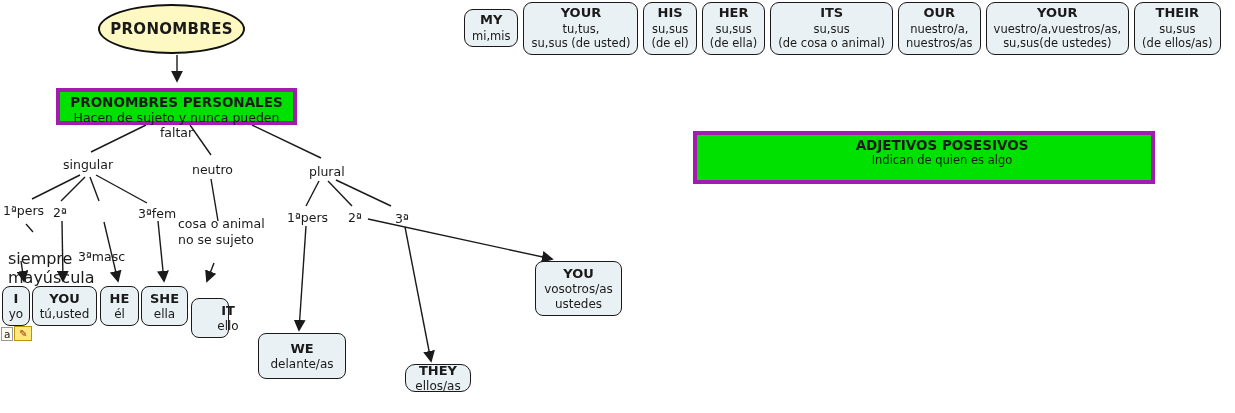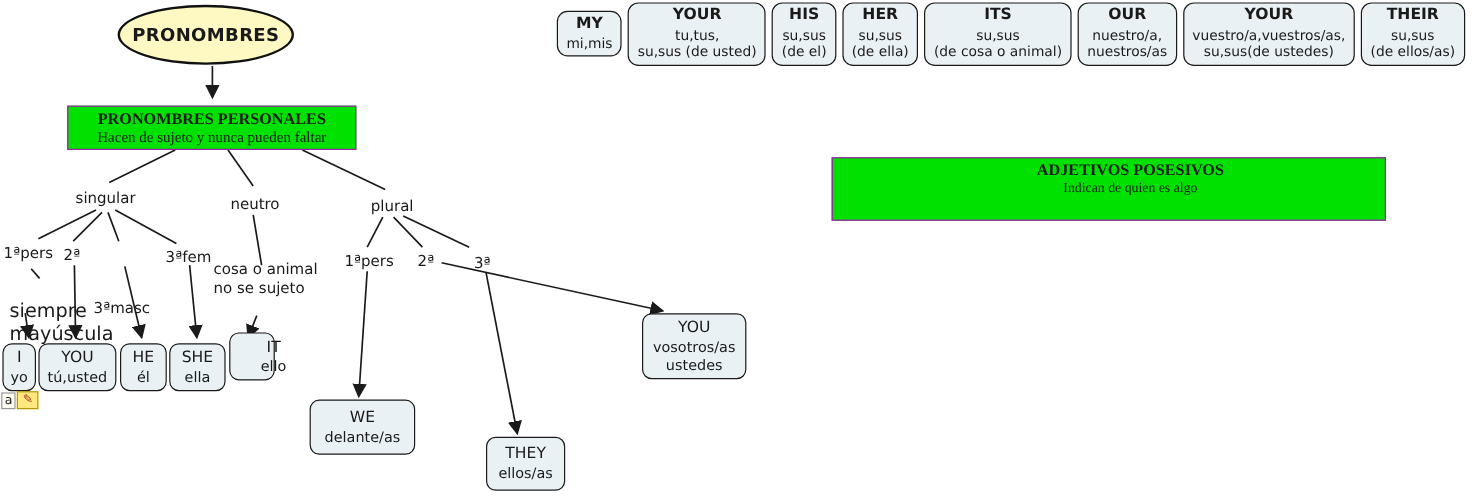--- a/index.html
+++ b/index.html
@@ -10,38 +10,38 @@
   }
   svg.wires { position: absolute; left: 0; top: 0; z-index: 1; }
 
   .root-ellipse {
     position: absolute; left: 98px; top: 4px; width: 147px; height: 50px;
     background: #fef9c3; border: 2px solid #111; border-radius: 50%;
     display: flex; align-items: center; justify-content: center;
     font-weight: bold; font-size: 15px; letter-spacing: .3px; z-index: 2;
   }
   .green-box {
-    position: absolute; background: #00e100; border: 1px solid #a21caf;
-    text-align: center; z-index: 2; padding: 2px 4px; font-family: Liberation Serif, serif;
+    position: absolute; background: #00e100; border: 4px solid #a21caf;
+    text-align: center; z-index: 2; padding: 2px 4px;
   }
   .green-box .gb-title { font-weight: bold; font-size: 13.5px; }
   .gb-left { left: 56px; top: 88px; width: 241px; height: 37px; }
   .gb-left .gb-sub { font-size: 12.5px; }
   .gb-right { left: 693px; top: 131px; width: 462px; height: 53px; padding-left: 40px; }
   .gb-right .gb-sub { font-size: 11.5px; line-height: 1.22; }
 
   .lbl { position: absolute; font-size: 12.5px; white-space: nowrap; z-index: 2; }
   .lbl-small { position: absolute; font-size: 16px; line-height: 1.2; z-index: 2; margin-top: 16px; }
 
   .node {
     position: absolute; background: #e9f1f4; border: 1.5px solid #1a1a1a;
     border-radius: 8px; display: flex; flex-direction: column;
     align-items: center; justify-content: center; z-index: 2; text-align: center;
   }
-  .node .n-en { font-weight: normal; font-size: 13px; line-height: 1.25; }
+  .node .n-en { font-weight: bold; font-size: 13px; line-height: 1.25; }
   .node .n-es { font-size: 12px; line-height: 1.2; white-space: nowrap; }
 
   .prow {
     position: absolute; left: 464px; top: 2px; display: flex;
     align-items: center; gap: 5px; z-index: 2;
   }
   .pbox {
     background: #e9f1f4; border: 1.5px solid #1a1a1a; border-radius: 9px;
     padding: 2px 7px 3px 7px; text-align: center;
   }
@@ -145,37 +145,37 @@
     <div class="n-es">tú,usted</div>
   </div>
   <div class="node" style="left:100px; top:286px; width:39px; height:40px;">
     <div class="n-en">HE</div>
     <div class="n-es">él</div>
   </div>
   <div class="node" style="left:141px; top:286px; width:47px; height:40px;">
     <div class="n-en">SHE</div>
     <div class="n-es">ella</div>
   </div>
-  <div class="node" style="left:191px; top:277px; width:33px; height:40px;padding-left:36px;">
+  <div class="node" style="left:191px; top:298px; width:33px; height:40px;padding-left:36px;">
     <div class="n-en">IT</div>
     <div class="n-es">ello</div>
   </div>
 
   <div class="note-chip">
     <span class="note-a">a</span>
     <span class="note-sticky">
         <span style="color:#a03010; font-size:10px;">✎</span>
       </span>
   </div>
 
   <div class="node" style="left:258px; top:333px; width:88px; height:46px;">
     <div class="n-en">WE</div>
     <div class="n-es">delante/as</div>
   </div>
-  <div class="node" style="left:405px; top:364px; width:66px; height:45px;">
+  <div class="node" style="left:405px; top:364px; width:66px; height:28px;border-radius:10px;">
     <div class="n-en">THEY</div>
     <div class="n-es">ellos/as</div>
   </div>
   <div class="node" style="left:535px; top:261px; width:87px; height:55px;">
     <div class="n-en">YOU</div>
     <div class="n-es">vosotros/as</div>
     <div class="n-es">ustedes</div>
   </div>
 
   <div class="prow">

